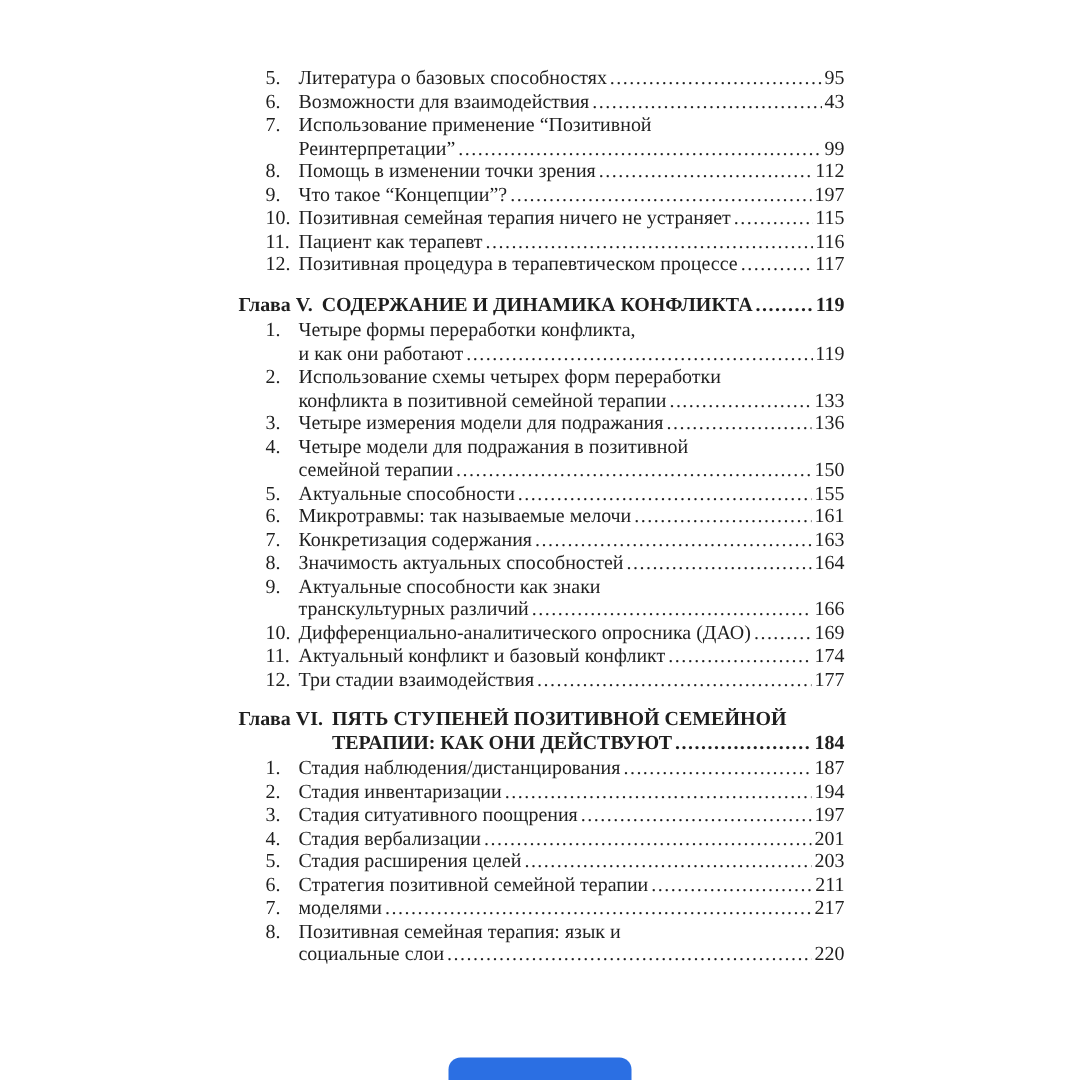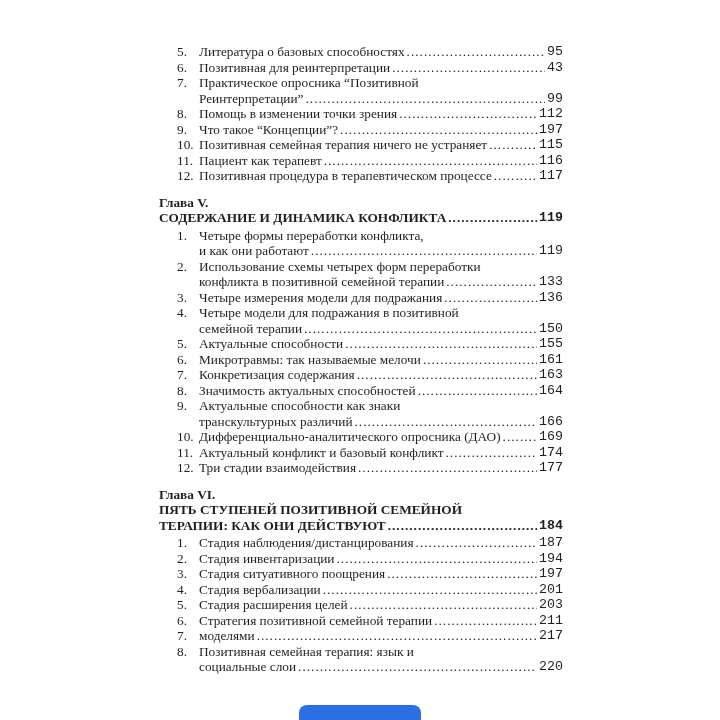--- a/index.html
+++ b/index.html
@@ -18,38 +18,38 @@
     width: 404px;
   }
   .section { margin-bottom: 11px; }
   .section:last-child { margin-bottom: 0; }
   .entry {
     display: flex;
     font-size: 13.3px;
     line-height: 15.5px;
   }
   .entry.indented { padding-left: 18px; }
-  .entry.heading { font-weight: bold; margin-bottom: 2px; flex-direction: column; }
+  .entry.heading { font-weight: bold; margin-bottom: 2px; }
   .num { flex: 0 0 22px; }
   .num.chap { flex: 0 0 auto; padding-right: 6px; }
   .body { flex: 1; min-width: 0; display: block; }
   .line { display: flex; align-items: flex-end; }
   .txt { white-space: pre; }
   .lead {
     flex: 1 1 auto;
     min-width: 0;
     overflow: hidden;
     white-space: nowrap;
     margin: 0 2px 0 2px;
   }
   .lead::after {
     content: "......................................................................................................................................................";
     letter-spacing: 1px;
   }
-  .pg { white-space: nowrap; font-family: Liberation Mono, monospace; }
+  .pg { white-space: nowrap; }
   .partial-btn {
     position: absolute;
     left: 299px;
     bottom: 0;
     width: 122px;
     height: 15px;
     border-radius: 8px 8px 0 0;
     background: #2b6fe3;
   }
 </style>
@@ -65,31 +65,31 @@
             <span class="txt">Литература о базовых способностях</span>
             <span class="lead"></span>
             <span class="pg">95</span>
           </span>
         </span>
       </div>
       <div class="entry indented">
         <span class="num">6.</span>
         <span class="body">
           <span class="line">
-            <span class="txt">Позитивная для реинтерпретации</span>
+            <span class="txt">Возможности для взаимодействия</span>
             <span class="lead"></span>
             <span class="pg">43</span>
           </span>
         </span>
       </div>
       <div class="entry indented">
         <span class="num">7.</span>
         <span class="body">
           <span class="line">
-            <span class="txt">Практическое опросника “Позитивной</span>
+            <span class="txt">Использование применение “Позитивной</span>
           </span>
           <span class="line">
             <span class="txt">Реинтерпретации”</span>
             <span class="lead"></span>
             <span class="pg">99</span>
           </span>
         </span>
       </div>
       <div class="entry indented">
         <span class="num">8.</span>

